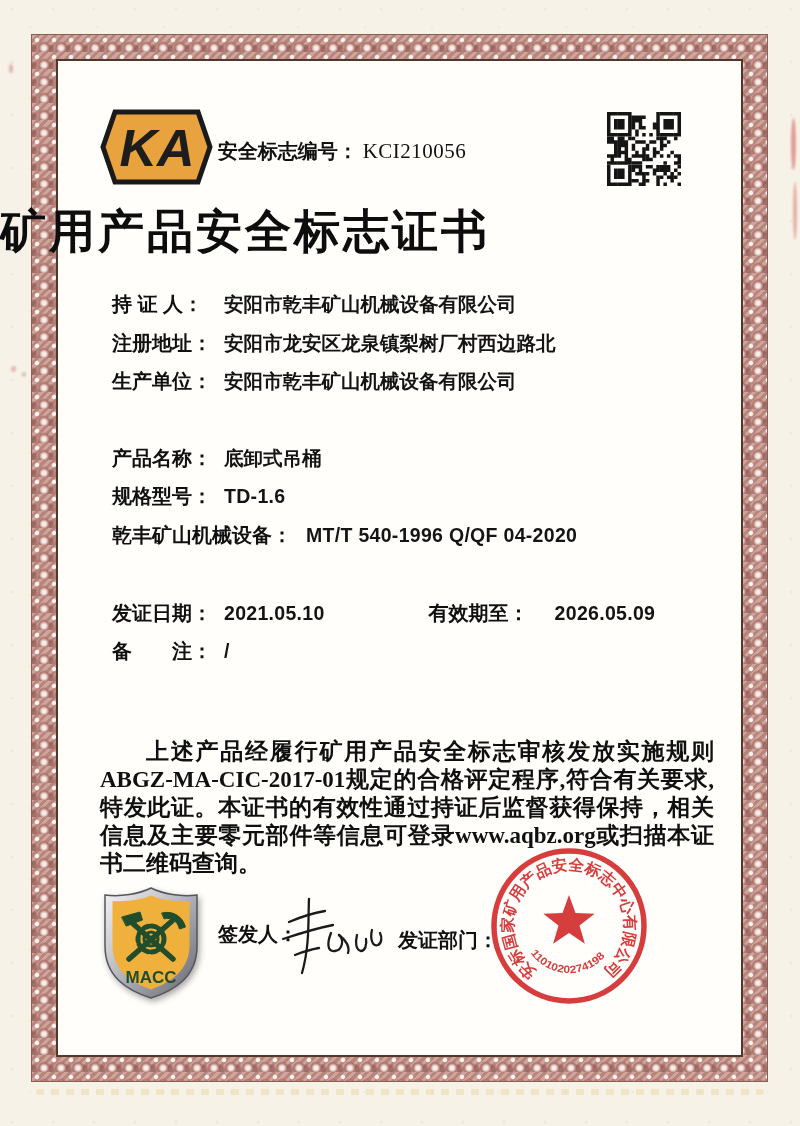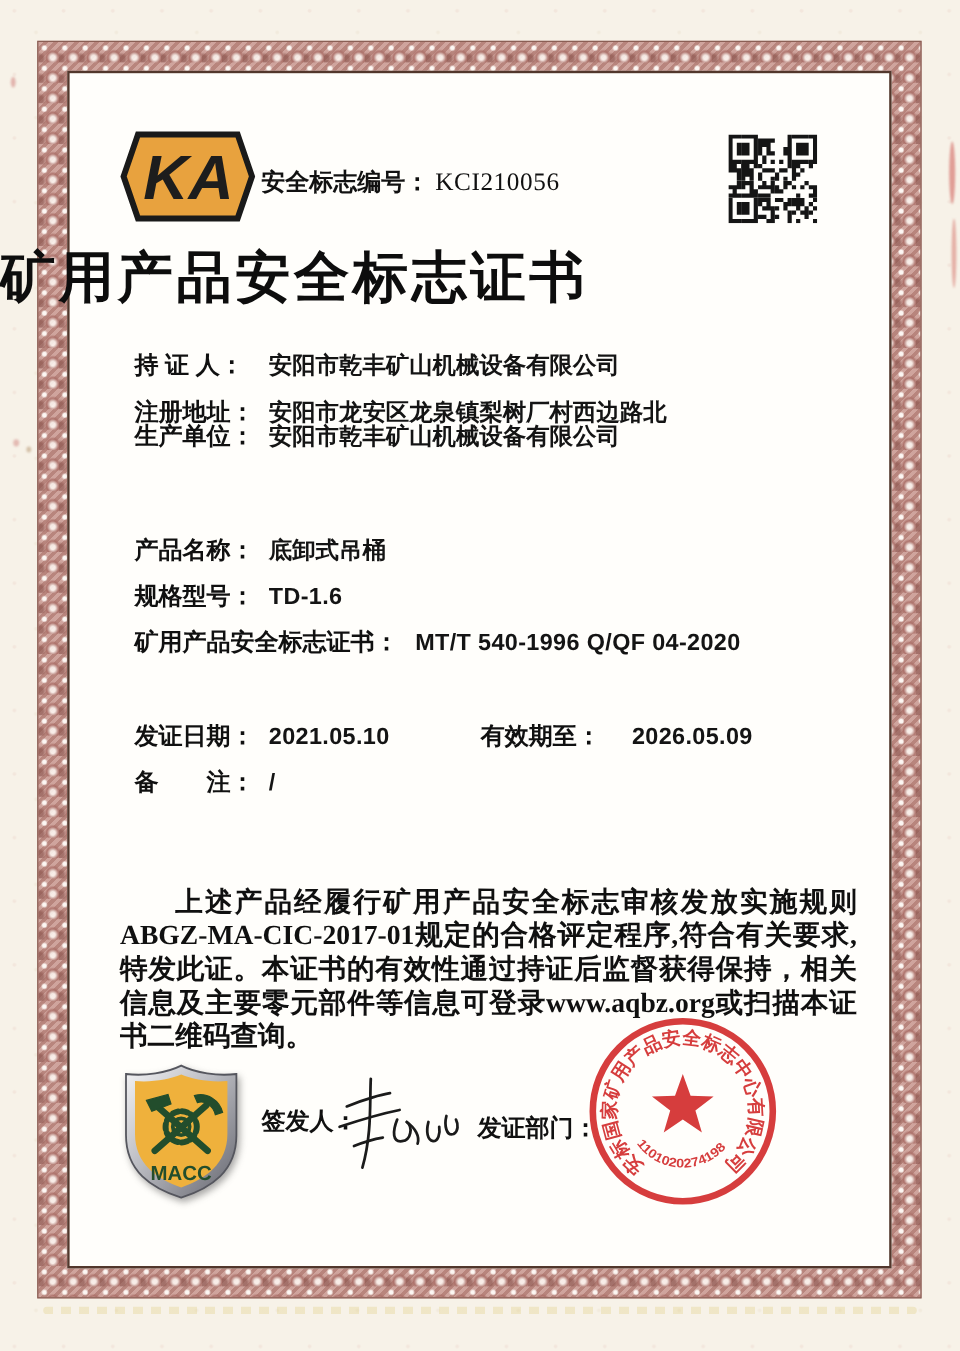--- a/index.html
+++ b/index.html
@@ -41,23 +41,23 @@
   .title{position:absolute;left:0;top:201px;width:800px;
     font-size:46px;font-weight:900;letter-spacing:3px;color:#0d0d0d;
     font-family:"Liberation Serif", serif;}
   
   .row{position:absolute;left:112px;white-space:nowrap;}
   .row .lbl{display:inline-block;width:108px;font-family:"Liberation Sans", sans-serif;
     font-weight:bold;font-size:20px;color:#101010;}
   .row .val{font-size:19.5px;color:#141414;font-weight:600;}
   .row.wide .lbl{width:auto;margin-right:10px;}
   .latin{font-family:"Liberation Sans", sans-serif;font-weight:bold;letter-spacing:.3px;}
-  .r0{top:291px}.r1{top:330px}.r2{top:350px}.r3{top:406px}.r4{top:445px}
+  .r0{top:291px}.r1{top:330px}.r2{top:368px}.r3{top:406px}.r4{top:445px}
   .r5{top:483px}.r6{top:522px}.r7{top:561px}.r8{top:600px}.r9{top:638px}
-  .exp{margin-left:72px;}
+  .exp{margin-left:100px;}
   .exp .lbl2{font-family:"Liberation Sans", sans-serif;font-weight:bold;font-size:20px;color:#101010;margin-right:22px;}
   
   .watermark{position:absolute;left:74px;top:498px;z-index:3;white-space:nowrap;
     font-family:"Liberation Sans", sans-serif;font-weight:bold;font-size:74px;
     letter-spacing:2px;color:#9c9c9c;opacity:.42;pointer-events:none;}
   .content{position:absolute;inset:0;z-index:2;}
   
   .statement{position:absolute;left:100px;top:738px;width:614px;font-size:23px;
     line-height:28px;text-align:justify;text-indent:2em;color:#101010;font-weight:600;}
   
@@ -120,21 +120,21 @@
     </div>
     <div class="row r4">
       <span class="lbl">产品名称：</span>
       <span class="val">底卸式吊桶</span>
     </div>
     <div class="row r5">
       <span class="lbl">规格型号：</span>
       <span class="val latin">TD-1.6</span>
     </div>
     <div class="row wide r6">
-      <span class="lbl">矿用产品安全标志证书：</span>
+      <span class="lbl">乾丰矿山机械设备：</span>
       <span class="val latin">MT/T 540-1996 Q/QF 04-2020</span>
     </div>
 
     <div class="row r8">
       <span class="lbl">发证日期：</span>
       <span class="val latin">2021.05.10</span>
       <span class="exp">
         <span class="lbl2">有效期至：</span>
         <span class="val latin">2026.05.09</span>
       </span>

